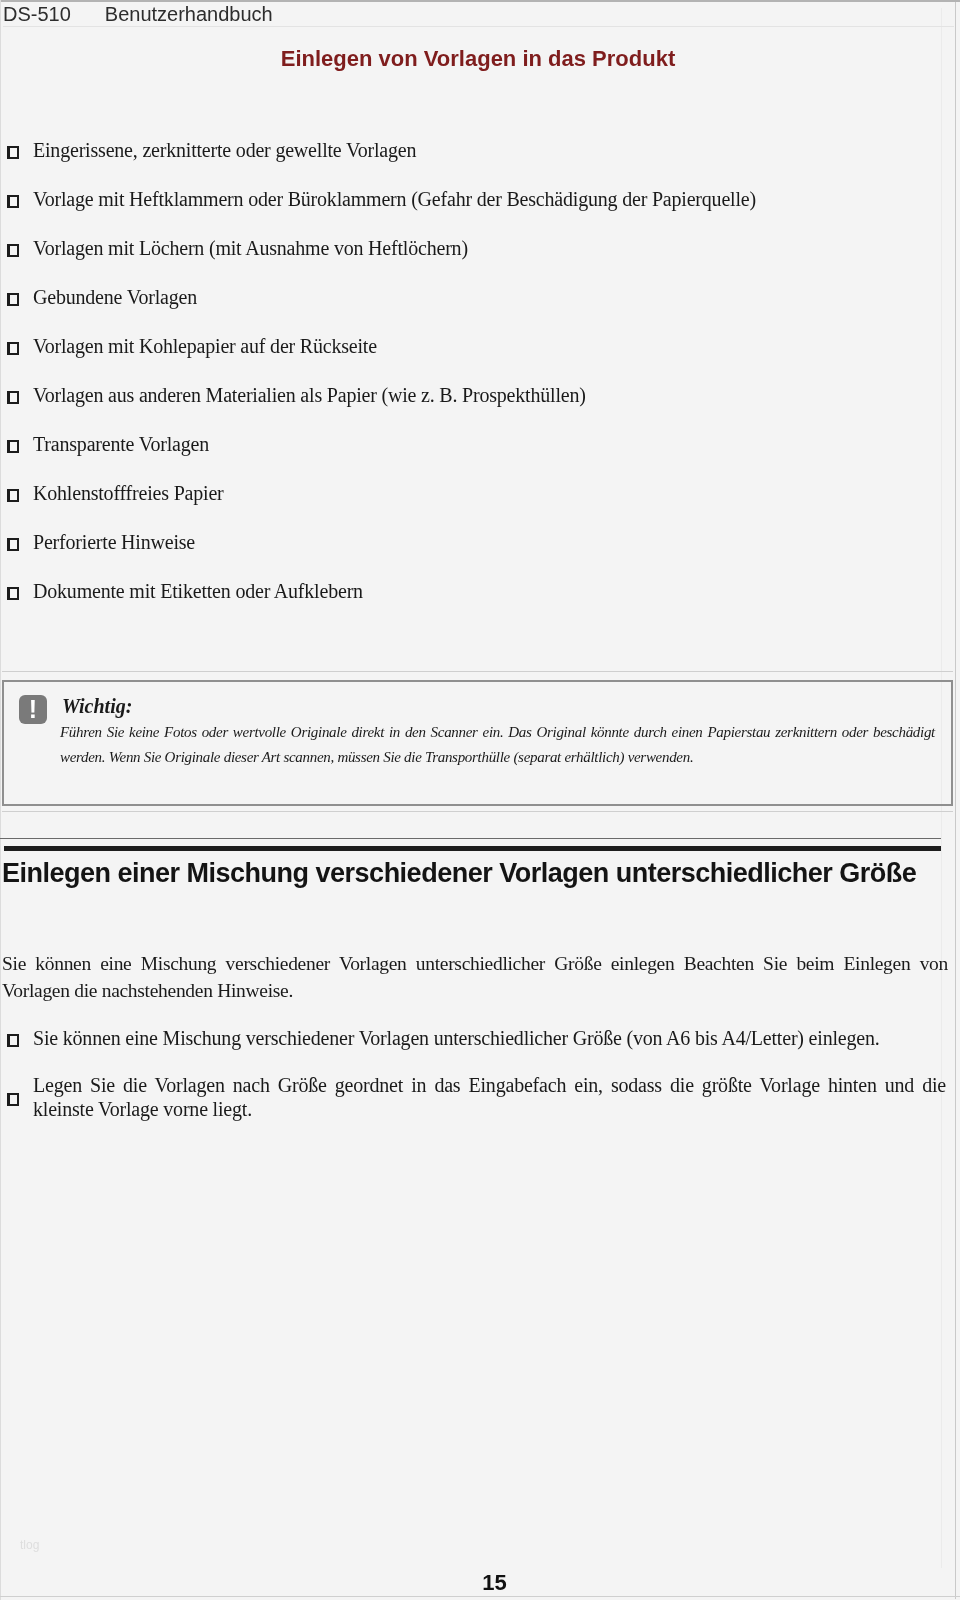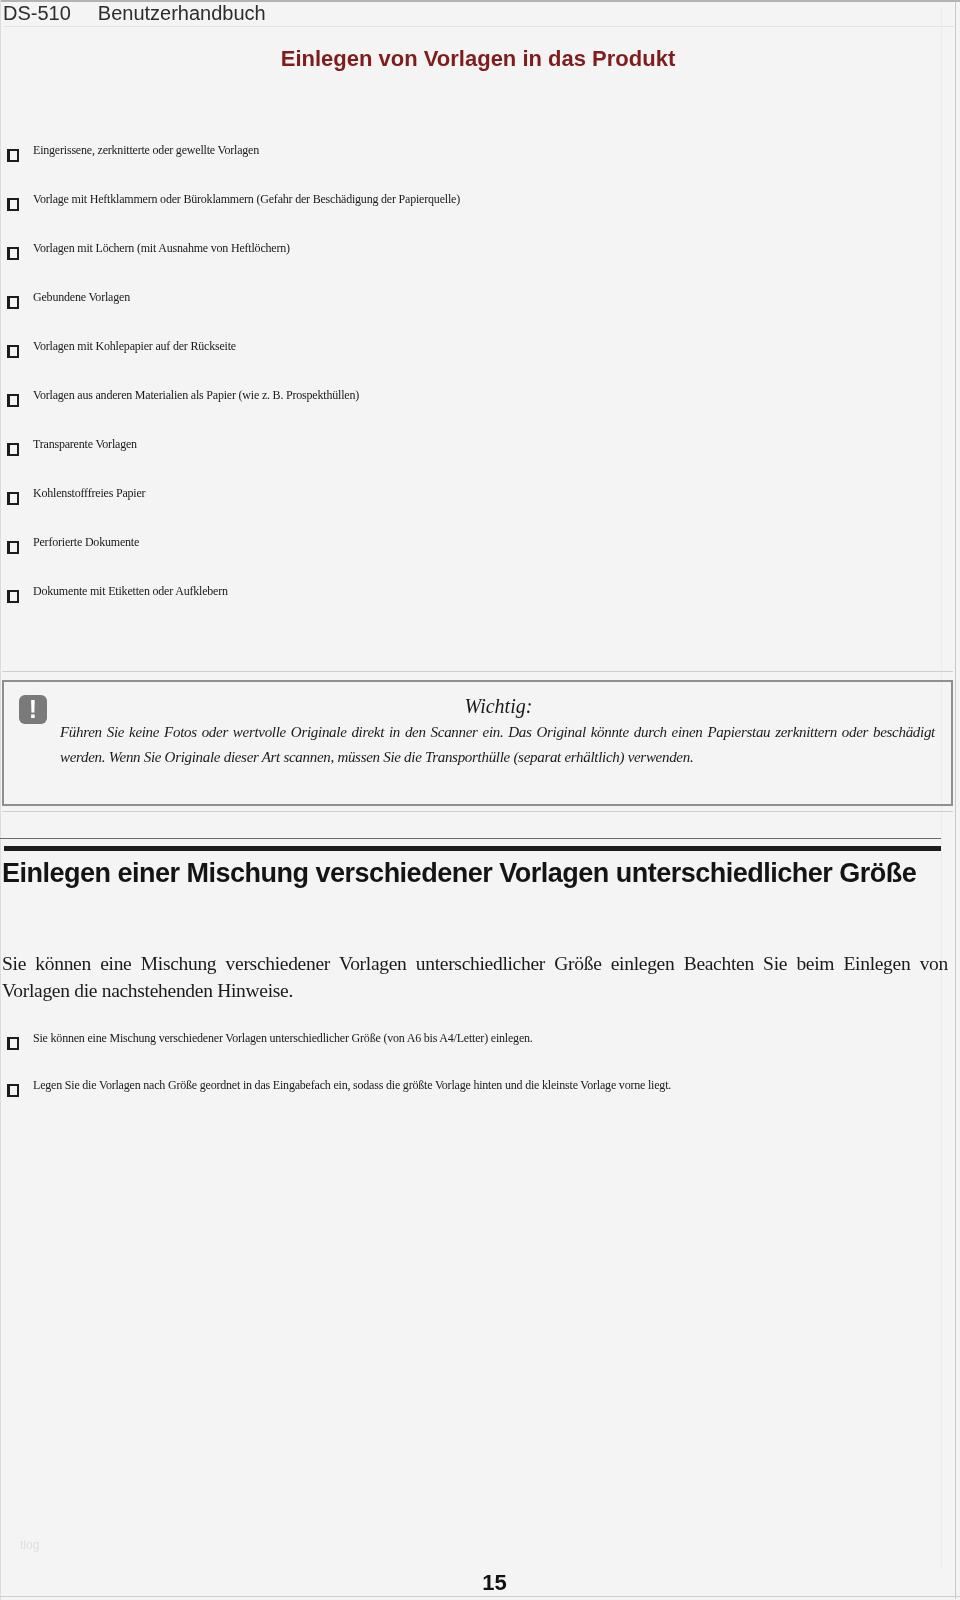--- a/index.html
+++ b/index.html
@@ -19,37 +19,37 @@
   
   .edge-top    { position: absolute; top: 0; left: 0; width: 960px; height: 2px; background: #b3b3b3; }
   .edge-left   { position: absolute; top: 0; left: 0; width: 1px; height: 1600px; background: #dcdcdc; }
   .edge-right  { position: absolute; top: 2px; left: 955px; width: 1px; height: 1597px; background: #c9c9c9; }
   .edge-right2 { position: absolute; top: 8px; left: 941px; width: 1px; height: 1560px; background: #ebebeb; }
   .edge-bottom { position: absolute; top: 1596px; left: 0; width: 960px; height: 1px; background: #cfcfcf; }
 
   
   .header {
     position: absolute; top: 1px; left: 3px; right: 6px; height: 26px;
-    display: flex; gap: 27px; align-items: flex-start;
+    display: flex; gap: 34px; align-items: center;
     font-family: "Liberation Sans", "DejaVu Sans", sans-serif;
     font-size: 20px; line-height: 24px; color: #2d2d2d;
     border-bottom: 1px solid #e3e3e3;
   }
   .doc-title {
     position: absolute; top: 46px; left: 0; width: 956px;
     text-align: center;
     font-family: "Liberation Sans", "DejaVu Sans", sans-serif;
     font-weight: bold; font-size: 22px; color: #7f1d1d;
   }
 
   
   ul.boxlist { list-style: none; }
   ul.boxlist li {
-    display: flex; align-items: flex-end;
-    font-size: 12px; line-height: 24px; letter-spacing: -0.2px;
+    display: flex; align-items: center;
+    font-size: 20px; line-height: 24px; letter-spacing: -0.2px;
   }
   .list-1 { position: absolute; top: 138px; left: 7px; right: 22px; }
   .list-1 li { margin-bottom: 25px; }
   .list-2 { position: absolute; top: 1026px; left: 7px; right: 14px; }
   .list-2 li { margin-bottom: 23px; font-size: 19.5px; line-height: 26px; text-align: justify; }
   .cbox {
     flex: 0 0 auto;
     width: 12px; height: 13px;
     margin: 4px 14px 0 0;
     border: 2px solid #1c1c1c;
@@ -70,21 +70,21 @@
   .imp-icon {
     position: absolute; left: 15px; top: 13px;
     width: 28px; height: 29px;
     border-radius: 6px;
     display: flex; align-items: center; justify-content: center;
     font-family: "Liberation Sans", "DejaVu Sans", sans-serif;
     font-weight: bold; font-size: 25px; color: #ffffff;
   }
   .imp-label {
     margin-left: 44px;
-    font-style: italic; font-weight: normal; font-size: 20px; line-height: 24px; text-align: center;
+    font-style: italic; font-weight: bold; font-size: 20px; line-height: 24px;
   }
   .imp-body {
     margin-left: 42px; margin-top: 2px;
     font-style: italic; font-size: 15px; line-height: 25px;
     letter-spacing: -0.3px; text-align: justify;
   }
 
   
   .rule-thin  { position: absolute; top: 838px; left: 0; width: 941px; height: 1px; background: #6a6a6a; }
   .rule-thick { position: absolute; top: 846px; left: 4px; width: 937px; height: 5px; }
@@ -158,21 +158,21 @@
     <li>
         <span class="cbox"></span>
         <span>Transparente Vorlagen</span>
       </li>
     <li>
         <span class="cbox"></span>
         <span>Kohlenstofffreies Papier</span>
       </li>
     <li>
         <span class="cbox"></span>
-        <span>Perforierte Dokumente</span>
+        <span>Perforierte Hinweise</span>
       </li>
     <li>
         <span class="cbox"></span>
         <span>Dokumente mit Etiketten oder Aufklebern</span>
       </li>
   </ul>
 
   <div class="imp-wrap">
     <div class="imp-rule"></div>
     <div class="imp-box">

